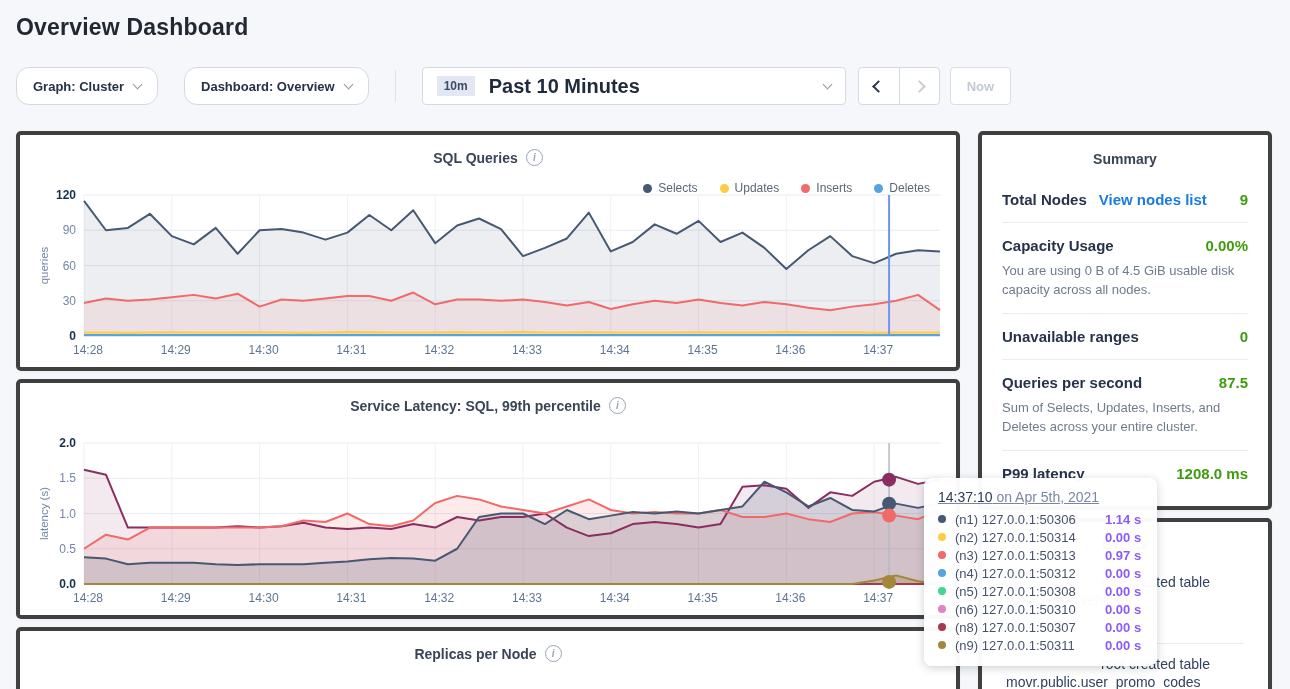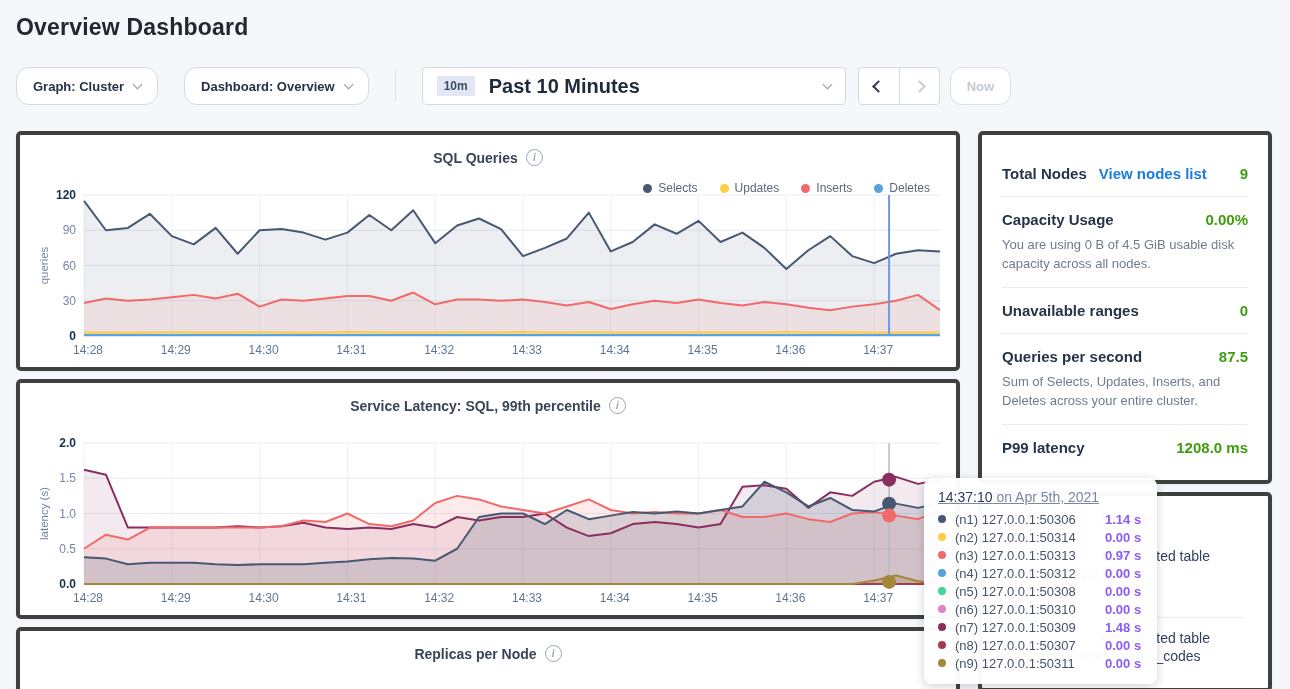--- a/index.html
+++ b/index.html
@@ -19,21 +19,21 @@
   .time-select { display:flex; align-items:center; background:#fff; border:1px solid #d4dae4; border-radius:4px;
     height:38px; width:424px; padding:0 14px; cursor:pointer; }
   .time-badge { background:#e2e7f3; color:#3c4c68; font-size:12px; font-weight:700; border-radius:0;
     padding:3px 7px; margin-right:14px; }
   .time-label { font-size:20px; font-weight:700; color:#1f2a3c; flex:1; }
   .arrow-group { display:flex; margin-left:12px; border:1px solid #d4dae4; border-radius:4px; background:#fff; height:38px; }
   .arrow-btn { width:40px; display:flex; align-items:center; justify-content:center; cursor:pointer; }
   .arrow-btn + .arrow-btn { border-left:1px solid #d4dae4; }
   .chev-l { width:9px; height:9px; border-left:2.4px solid #2c3a52; border-bottom:2.4px solid #2c3a52; transform:rotate(45deg); }
   .chev-r { width:9px; height:9px; border-right:2.4px solid #c7cdd8; border-top:2.4px solid #c7cdd8; transform:rotate(45deg); }
-  .now-btn { margin-left:10px; background:#fff; border:1px solid #d9dee7; border-radius:12px; height:38px;
+  .now-btn { margin-left:10px; background:#fff; border:1px solid #d9dee7; border-radius:4px; height:38px;
     padding:0 16px; font-size:13px; font-weight:700; color:#c3c9d4; cursor:default; }
 
   
   .main { display:flex; gap:18px; margin-top:26px; align-items:flex-start; }
   .col-left { width:944px; display:flex; flex-direction:column; gap:8px; }
   .col-right { width:294px; display:flex; flex-direction:column; gap:8px; }
   .card { background:#fff; border:4px solid #404040; border-radius:5px; box-shadow:0 1px 3px rgba(40,60,90,.05); }
   .chart-card { height:240px; position:relative; padding:14px 16px 0 16px; }
   .chart-title-row { display:flex; justify-content:center; align-items:center; gap:8px; }
   .chart-title { font-size:14px; font-weight:700; color:#394455; }
@@ -239,20 +239,21 @@
           <span class="chart-title">Replicas per Node</span>
           <span class="info-icon">i</span>
         </div>
       </div>
 
     </div>
 
     <div class="col-right">
 
       <div class="card summary-card">
+        <div class="panel-head">Summary</div>
 
         <div class="sum-row" style="border-top:none">
           <div class="sum-line">
             <span class="sum-label">Total Nodes</span>
             <span class="sum-link">View nodes list</span>
             <span class="sum-value">9</span>
           </div>
         </div>
 
         <div class="sum-row">
@@ -330,25 +331,20 @@
           <span class="tip-dot" style="background:#41d693"></span>
           <span class="tip-label">(n5) 127.0.0.1:50308</span>
           <span class="tip-value">0.00 s</span>
         </div>
         <div class="tip-row">
           <span class="tip-dot" style="background:#de83c6"></span>
           <span class="tip-label">(n6) 127.0.0.1:50310</span>
           <span class="tip-value">0.00 s</span>
         </div>
         <div class="tip-row">
-          <span class="tip-dot" style="background:#8a2e60"></span>
-          <span class="tip-label">(n7) 127.0.0.1:50309</span>
-          <span class="tip-value">1.48 s</span>
-        </div>
-        <div class="tip-row">
           <span class="tip-dot" style="background:#a53a50"></span>
           <span class="tip-label">(n8) 127.0.0.1:50307</span>
           <span class="tip-value">0.00 s</span>
         </div>
         <div class="tip-row">
           <span class="tip-dot" style="background:#a3873c"></span>
           <span class="tip-label">(n9) 127.0.0.1:50311</span>
           <span class="tip-value">0.00 s</span>
         </div>
       </div>

